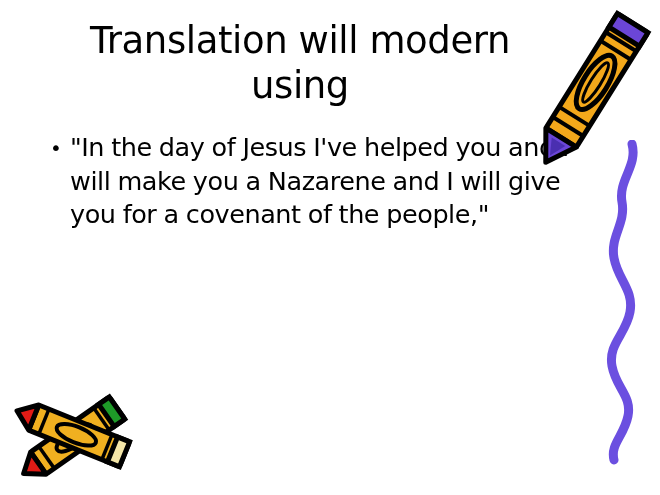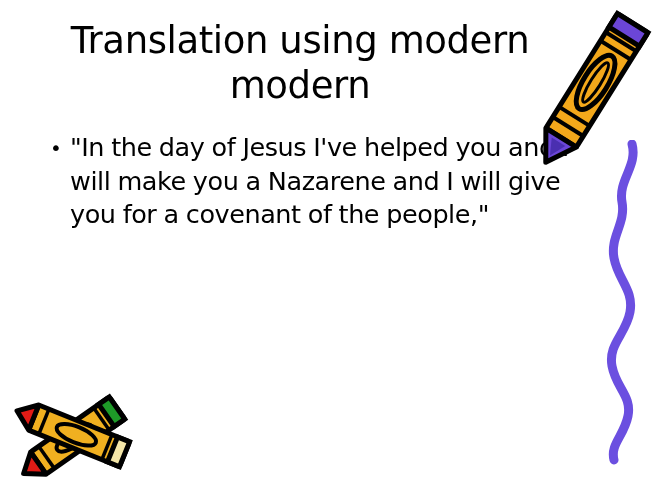--- a/index.html
+++ b/index.html
@@ -70,22 +70,22 @@
   #crayon-top-right { left: 520px; top: -6px; width: 148px; height: 182px; }
   #squiggle       { left: 588px; top: 140px; width: 66px;  height: 325px; }
   #crayons-bottom-left { left: 4px;  top: 378px; width: 152px; height: 117px; }
 </style>
 </head>
 <body>
 
 <div id="slide">
 
   <div id="title">
-    <span class="tline">Translation using modern</span>
-    <span class="tline">modern</span>
+    <span class="tline">Translation will modern</span>
+    <span class="tline">using</span>
   </div>
 
   <div id="body">
     <div class="bullet-row">
       <div class="bullet-mark">•</div>
       <div class="bullet-text">"In the day of Jesus I've helped you and I will make you a Nazarene and I will give you for a covenant of the people,"</div>
     </div>
   </div>
 
   <svg class="art" id="crayon-top-right" viewBox="0 0 148 182" aria-hidden="true">

